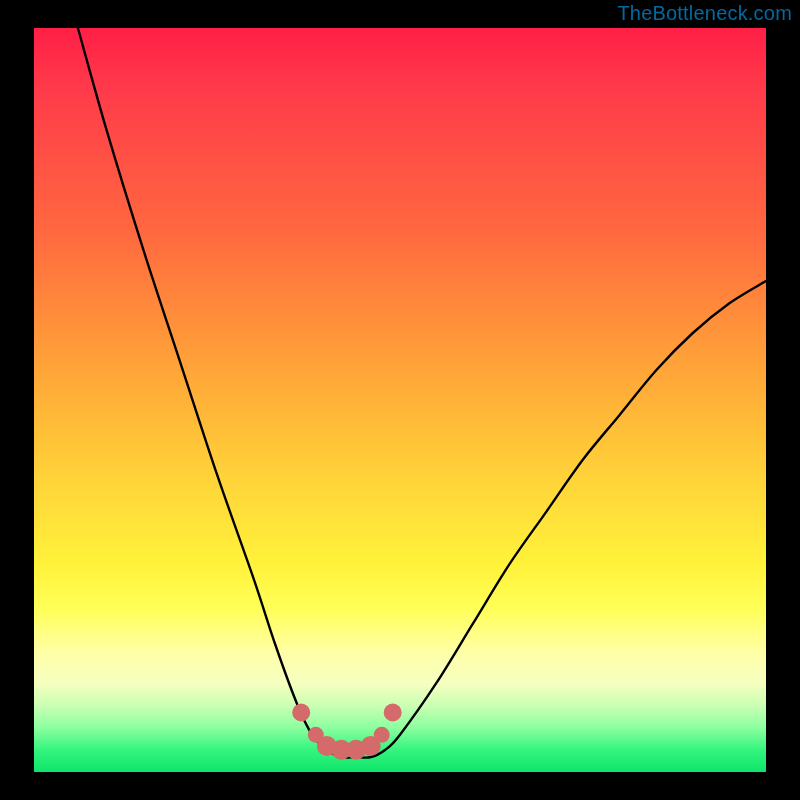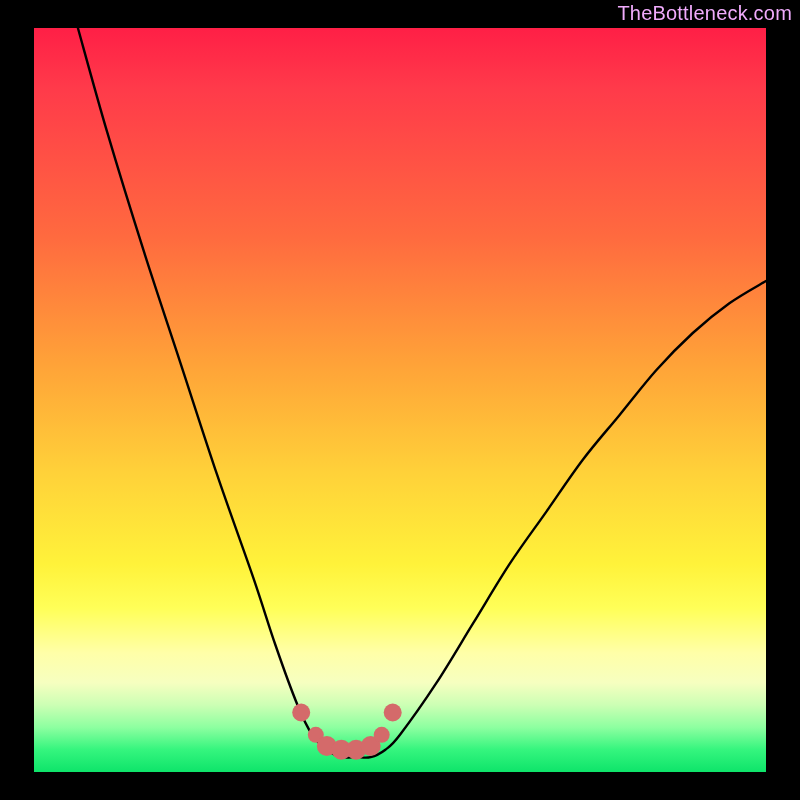--- a/index.html
+++ b/index.html
@@ -16,21 +16,21 @@
     left: 0;
     top: 0;
     width: 800px;
     height: 800px;
     background: #000;
   }
   .watermark {
     position: absolute;
     top: 2px;
     right: 8px;
-    color: #f0abfc;
+    color: #0369a1;
     font-size: 20px;
     font-weight: 500;
     letter-spacing: 0.2px;
     user-select: none;
   }
   .plot {
     position: absolute;
     left: 34px;
     top: 28px;
     width: 732px;

